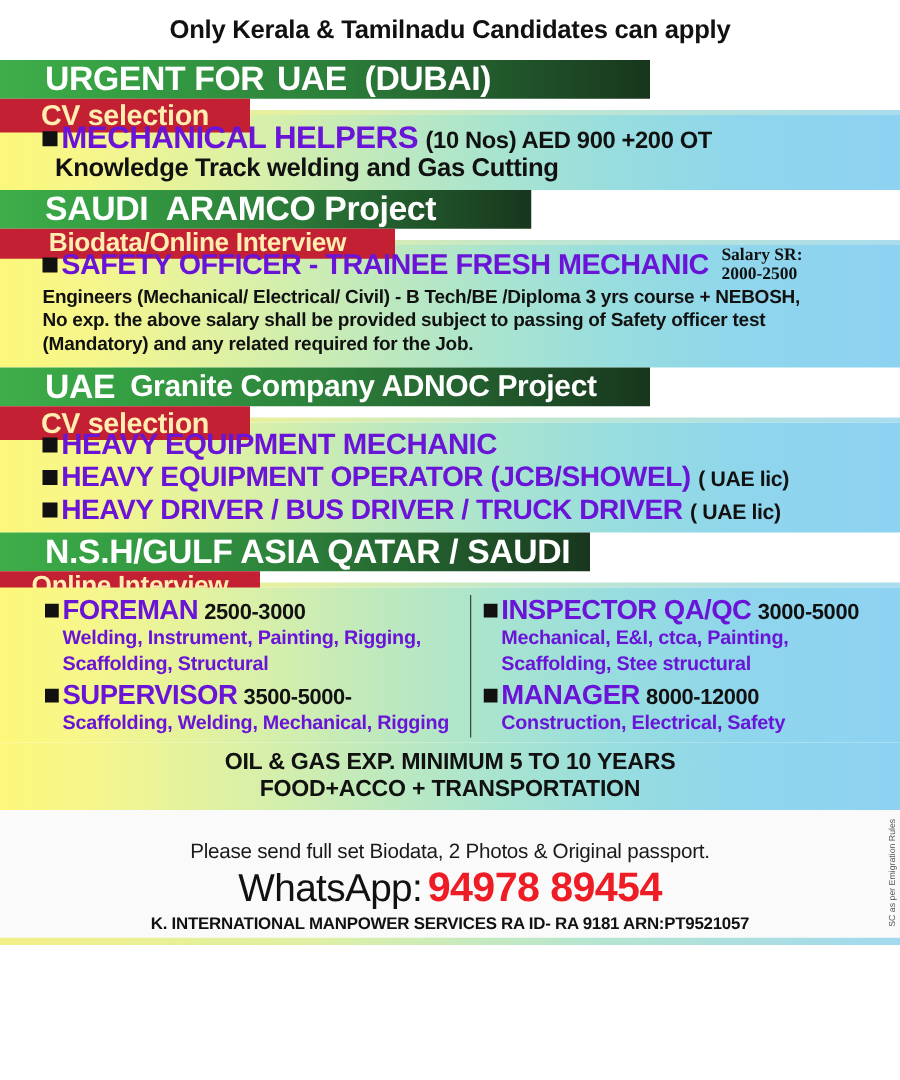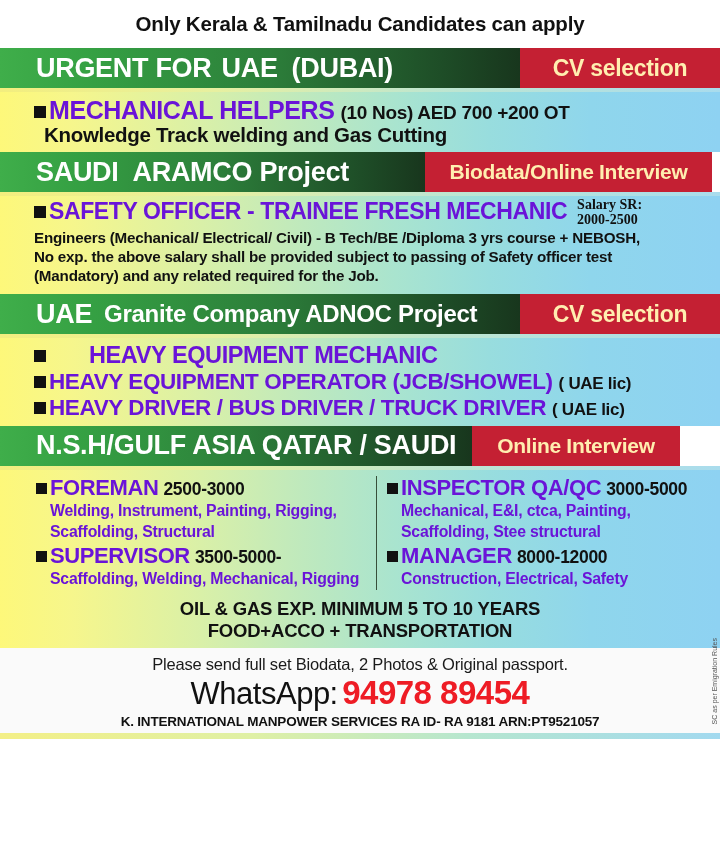--- a/index.html
+++ b/index.html
@@ -50,20 +50,21 @@
     letter-spacing: -0.2px;
   }
 
   
   .bar {
     display: flex;
     height: 40px;
     align-items: stretch;
     width: 100%;
     box-sizing: border-box;
+    flex-direction: column;
   }
   .bar-green {
     background: linear-gradient(90deg, #3fae4a 0%, #35a043 18%, #2c7e3a 52%, #1e4d27 85%, #18361d 100%);
     display: flex;
     align-items: center;
     box-sizing: border-box;
   }
   .bar-red {
     background: #c42033;
     display: flex;
@@ -230,21 +231,21 @@
     font-size: 18.5px;
     font-weight: bold;
     color: #111111;
     letter-spacing: -0.2px;
   }
 
   
   .footer {
     background: #fafafa;
     text-align: center;
-    padding: 7px 0 4px 0;
+    padding: 24px 0 4px 0;
     position: relative;
   }
   .f-send {
     font-size: 16.5px;
     color: #1a1a1a;
     font-weight: normal;
     letter-spacing: -0.2px;
   }
   .f-wa {
     margin-top: 2px;
@@ -303,31 +304,31 @@
     <div class="bar-red" style="width:200px;">
       <span class="rtxt">CV selection</span>
     </div>
   </div>
   <div class="thin-stripe"></div>
 
   <div class="gradbg block" style="padding-top:5px; padding-bottom:6px;">
     <div class="jobline">
       <span class="bullet"></span>
       <span class="jtitle big">MECHANICAL HELPERS</span>
-      <span class="jdetail">(10 Nos) AED 700 +200 OT</span>
+      <span class="jdetail">(10 Nos) AED 900 +200 OT</span>
     </div>
     <div class="subline">Knowledge Track welding and Gas Cutting</div>
   </div>
 
   <div class="bar">
     <div class="bar-green" style="width:425px; padding-left:36px;">
       <span class="btxt hl-yellow">SAUDI</span>
       <span class="btxt" style="margin-left:14px;">ARAMCO  Project</span>
     </div>
-    <div class="bar-red" style="width:287px;">
+    <div class="bar-red" style="width:316px;">
       <span class="rtxt sm">Biodata/Online Interview</span>
     </div>
   </div>
   <div class="thin-stripe"></div>
 
   <div class="gradbg" style="padding-bottom:5px;">
     <div class="so-row">
       <div class="so-left">
         <span class="bullet"></span>
         <span class="jtitle" style="font-size:23px;">SAFETY OFFICER - TRAINEE FRESH MECHANIC</span>
@@ -349,21 +350,21 @@
       <span class="btxt hl-yellow">UAE</span>
       <span class="btxt sm" style="margin-left:12px;">Granite Company  ADNOC  Project</span>
     </div>
     <div class="bar-red" style="width:200px;">
       <span class="rtxt">CV selection</span>
     </div>
   </div>
   <div class="thin-stripe"></div>
 
   <div class="gradbg block" style="padding-top:5px; padding-bottom:6px;">
-    <div class="jobline" style="padding-bottom:2px;gap:40px;">
+    <div class="jobline" style="padding-bottom:2px;">
       <span class="bullet"></span>
       <span class="jtitle">HEAVY EQUIPMENT MECHANIC</span>
       <span class="jdetail"></span>
     </div>
     <div class="jobline" style="padding-bottom:2px;">
       <span class="bullet"></span>
       <span class="jtitle" style="font-size:22.5px;">HEAVY EQUIPMENT OPERATOR (JCB/SHOWEL)</span>
       <span class="jdetail" style="font-size:17px;">( UAE lic)</span>
     </div>
     <div class="jobline">

